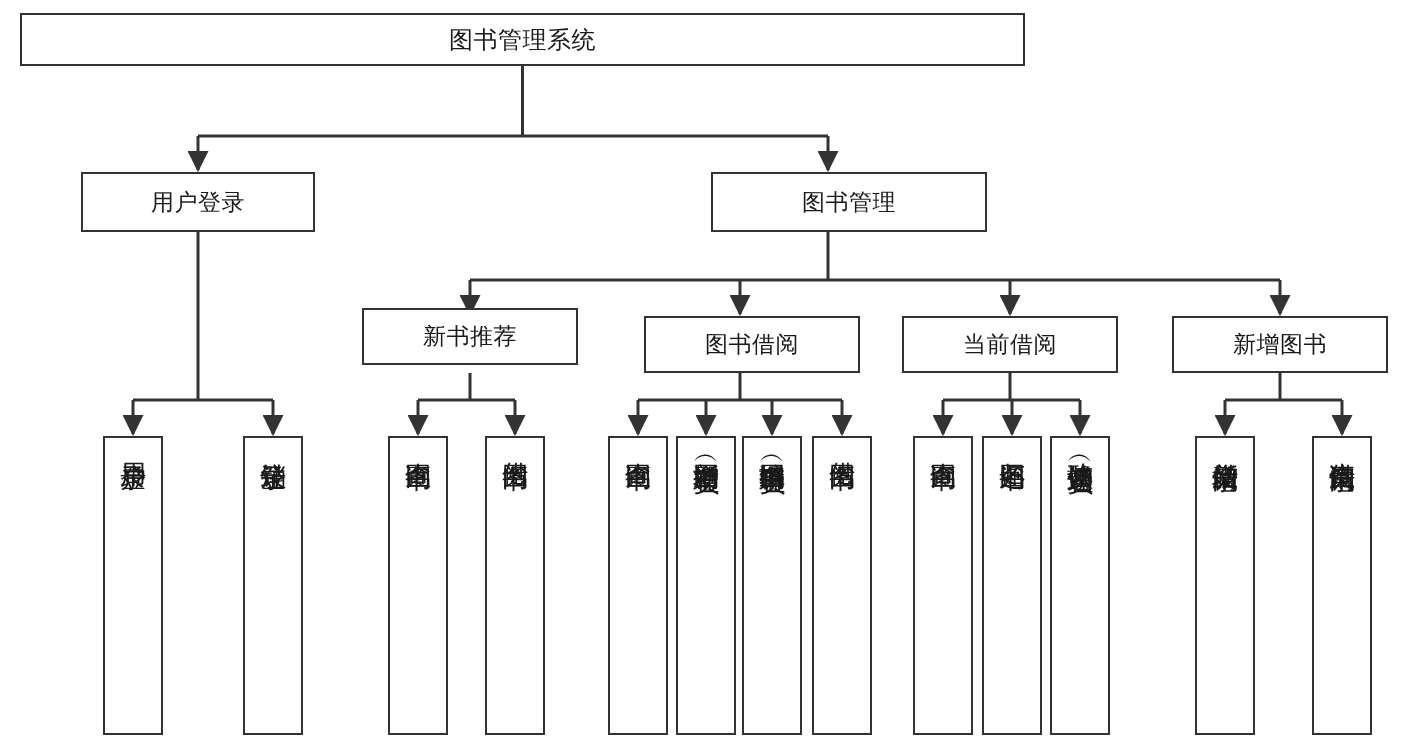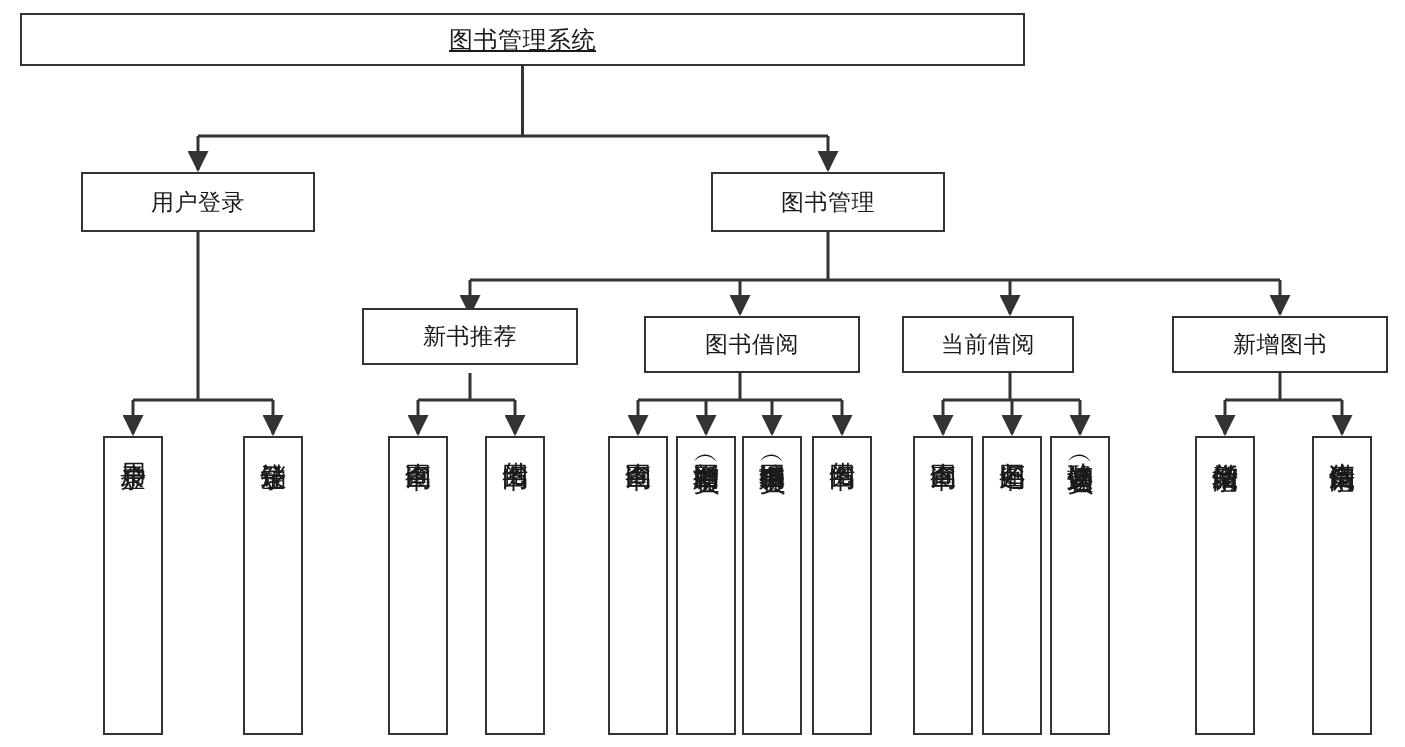--- a/index.html
+++ b/index.html
@@ -38,21 +38,20 @@
     display: block;
     text-align: center;
     line-height: 1.0;
   }
   .node-h .lbl {
     font-size: 23px;
     letter-spacing: 0.5px;
   }
   .node-root .lbl {
     font-size: 24px;
-    text-decoration: underline;
   }
   .node-v {
     align-items: flex-start;
     padding-top: 4px;
   }
   .node-v .lbl {
     writing-mode: vertical-rl;
     text-orientation: upright;
     font-size: 26px;
     line-height: 1.06;
@@ -121,21 +120,21 @@
       </div>
       <div class="node node-h" style="left: 81px; top: 172px; width: 234px; height: 60px;">
         <span class="lbl">用户登录</span>
       </div>
       <div class="node node-v" style="left: 103px; top: 436px; width: 60px; height: 299px;">
         <span class="lbl">用户登录</span>
       </div>
       <div class="node node-v" style="left: 243px; top: 436px; width: 60px; height: 299px;">
         <span class="lbl">注销登录</span>
       </div>
-      <div class="node node-h" style="left: 711px; top: 172px; width: 234px; height: 60px;">
+      <div class="node node-h" style="left: 711px; top: 172px; width: 276px; height: 60px;">
         <span class="lbl">图书管理</span>
       </div>
       <div class="node node-h" style="left: 362px; top: 308px; width: 216px; height: 57px;">
         <span class="lbl">新书推荐</span>
       </div>
       <div class="node node-v" style="left: 388px; top: 436px; width: 60px; height: 299px;">
         <span class="lbl">查询图书</span>
       </div>
       <div class="node node-v" style="left: 485px; top: 436px; width: 60px; height: 299px;">
         <span class="lbl">借阅图书</span>
@@ -148,21 +147,21 @@
       </div>
       <div class="node node-v" style="left: 676px; top: 436px; width: 60px; height: 299px;">
         <span class="lbl">新增图书（管理员）</span>
       </div>
       <div class="node node-v" style="left: 742px; top: 436px; width: 60px; height: 299px;">
         <span class="lbl">编辑图书（管理员）</span>
       </div>
       <div class="node node-v" style="left: 812px; top: 436px; width: 60px; height: 299px;">
         <span class="lbl">借阅图书</span>
       </div>
-      <div class="node node-h" style="left: 902px; top: 316px; width: 172px; height: 57px; justify-content: center;">
+      <div class="node node-h" style="left: 902px; top: 316px; width: 216px; height: 57px; justify-content: center;">
         <span class="lbl">当前借阅</span>
       </div>
       <div class="node node-v" style="left: 913px; top: 436px; width: 60px; height: 299px;">
         <span class="lbl">查询图书</span>
       </div>
       <div class="node node-v" style="left: 982px; top: 436px; width: 60px; height: 299px;">
         <span class="lbl">归还图书</span>
       </div>
       <div class="node node-v" style="left: 1050px; top: 436px; width: 60px; height: 299px;">
         <span class="lbl">确认归还（管理员）</span>

